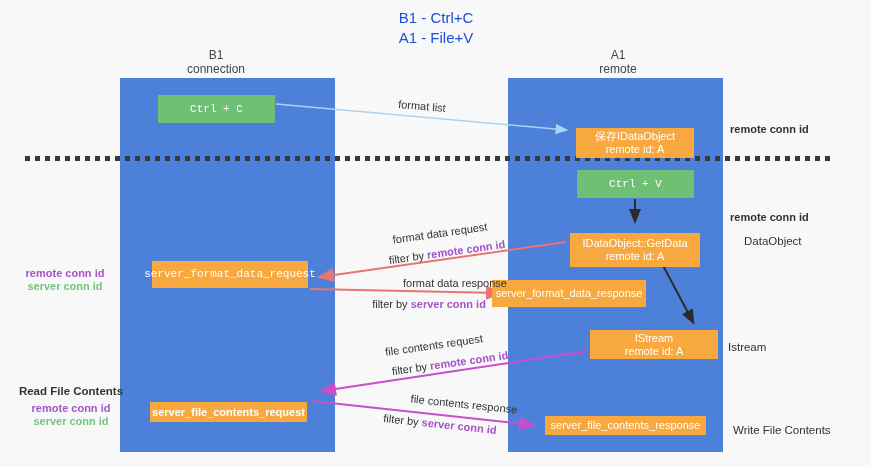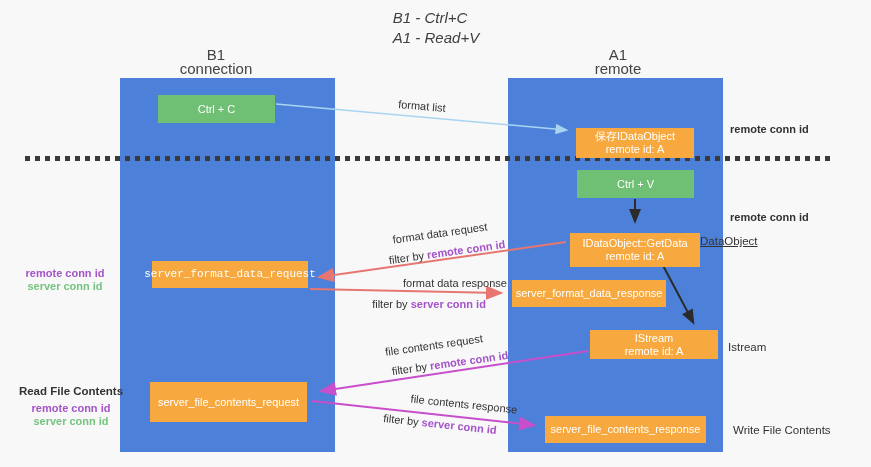--- a/index.html
+++ b/index.html
@@ -9,40 +9,40 @@
   }
   #canvas{
     position:relative;
     width:871px;height:467px;
     background:#f8f8f9;
     overflow:hidden;
   }
   .title{
     position:absolute;left:436px;top:8px;
     transform:translateX(-50%);
-    font-size:15px;line-height:20px;color:#404040;
-    text-align:left;white-space:nowrap;font-style:italic;
+    font-size:15px;line-height:20px;color:#1d4ed8;
+    text-align:right;white-space:nowrap;
   }
   .col{
     position:absolute;top:78px;width:215px;height:374px;
     background:#4d81d9;
   }
   .col-header{
     position:absolute;top:48px;
     transform:translateX(-50%);
-    font-size:15px;line-height:14px;color:#444;
+    font-size:12px;line-height:14px;color:#444;
     text-align:center;white-space:nowrap;
   }
   .box{
     position:absolute;
     display:flex;flex-direction:column;align-items:center;justify-content:center;
     color:#fff;font-size:11px;line-height:13px;
     text-align:center;white-space:nowrap;
   }
-  .box.green{background:#6fbf74;}
+  .box.green{background:#6fbf74;font-family:Liberation Mono, monospace;}
   .box.orange{background:#f7a83e;}
   .dashline{
     position:absolute;left:25px;top:156px;width:807px;height:5px;
     background:repeating-linear-gradient(90deg,#3a3a3a 0 5px,transparent 5px 10px);
   }
   svg.arrows{position:absolute;left:0;top:0;pointer-events:none;}
   .lbl{
     position:absolute;
     font-size:11px;color:#333;white-space:nowrap;
   }
@@ -59,21 +59,21 @@
     font-size:11px;line-height:13px;white-space:nowrap;
   }
 </style>
 </head>
 <body>
 
 <div id="canvas">
 
   <div class="title">
     <div>B1 - Ctrl+C</div>
-    <div>A1 - Read+V</div>
+    <div>A1 - File+V</div>
   </div>
 
   <div class="col-header" style="left:216px;">
     <div>B1</div>
     <div>connection</div>
   </div>
   <div class="col-header" style="left:618px;">
     <div>A1</div>
     <div>remote</div>
   </div>
@@ -122,34 +122,34 @@
 
   <div class="box orange" style="left:570px;top:233px;width:130px;height:34px;">
     <div>IDataObject::GetData</div>
     <div>remote id: A</div>
   </div>
 
   <div class="box orange" style="left:152px;top:261px;width:156px;height:27px;font-family:Liberation Mono, monospace;">
     <div>server_format_data_request</div>
   </div>
 
-  <div class="box orange" style="left:512px;top:280px;width:154px;height:27px;">
+  <div class="box orange" style="left:492px;top:280px;width:154px;height:27px;">
     <div>server_format_data_response</div>
   </div>
 
   <div class="box orange" style="left:590px;top:330px;width:128px;height:29px;">
     <div>IStream</div>
     <div>remote id: A</div>
   </div>
 
-  <div class="box orange" style="left:150px;top:382px;width:157px;height:40px;">
+  <div class="box orange" style="left:150px;top:402px;width:157px;height:20px;font-weight:bold;">
     <div>server_file_contents_request</div>
   </div>
 
-  <div class="box orange" style="left:545px;top:416px;width:161px;height:27px;">
+  <div class="box orange" style="left:545px;top:416px;width:161px;height:19px;">
     <div>server_file_contents_response</div>
   </div>
 
   <div class="lbl rot-p5" style="left:422px;top:106px;">format list</div>
 
   <div class="lbl rot-m8" style="left:440px;top:233px;">format data request</div>
   <div class="lbl rot-m8" style="left:447px;top:252px;">
     <span class="blacktx">filter by </span><span class="purple">remote conn id</span>
   </div>
 
@@ -163,21 +163,21 @@
     <span class="blacktx">filter by </span><span class="purple">remote conn id</span>
   </div>
 
   <div class="lbl rot-p6" style="left:464px;top:404px;">file contents response</div>
   <div class="lbl rot-p6" style="left:440px;top:424px;">
     <span class="blacktx">filter by </span><span class="purple">server conn id</span>
   </div>
 
   <div class="sidelbl purple" style="left:730px;top:123px;font-size:11px;">remote conn id</div>
   <div class="sidelbl purple" style="left:730px;top:211px;font-size:11px;">remote conn id</div>
-  <div class="sidelbl" style="left:700px;top:235px;text-decoration:underline;">DataObject</div>
+  <div class="sidelbl" style="left:744px;top:235px;">DataObject</div>
   <div class="sidelbl" style="left:728px;top:341px;">Istream</div>
   <div class="sidelbl" style="left:733px;top:424px;">Write File Contents</div>
 
   <div class="stack" style="left:65px;top:267px;">
     <div class="purple">remote conn id</div>
     <div class="greentx">server conn id</div>
   </div>
 
   <div class="stack" style="left:71px;top:385px;">
     <div class="blacktx" style="font-size:11.5px;margin-bottom:4px;font-weight:bold;">Read File Contents</div>

